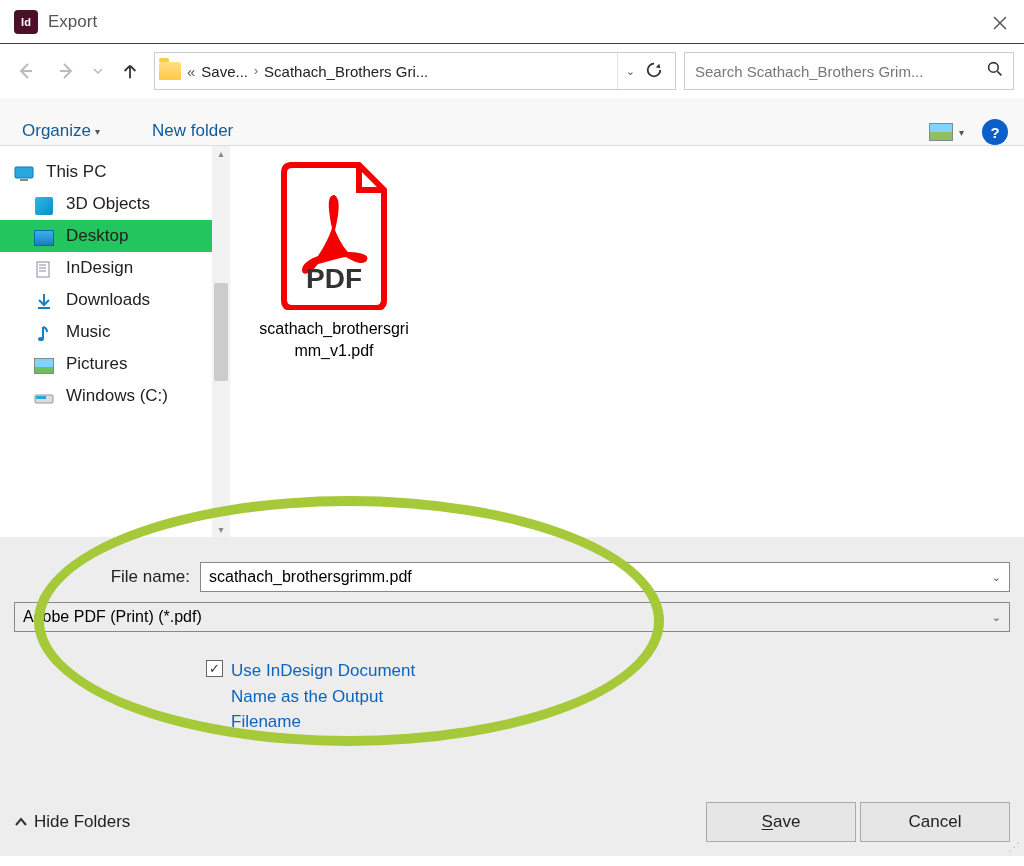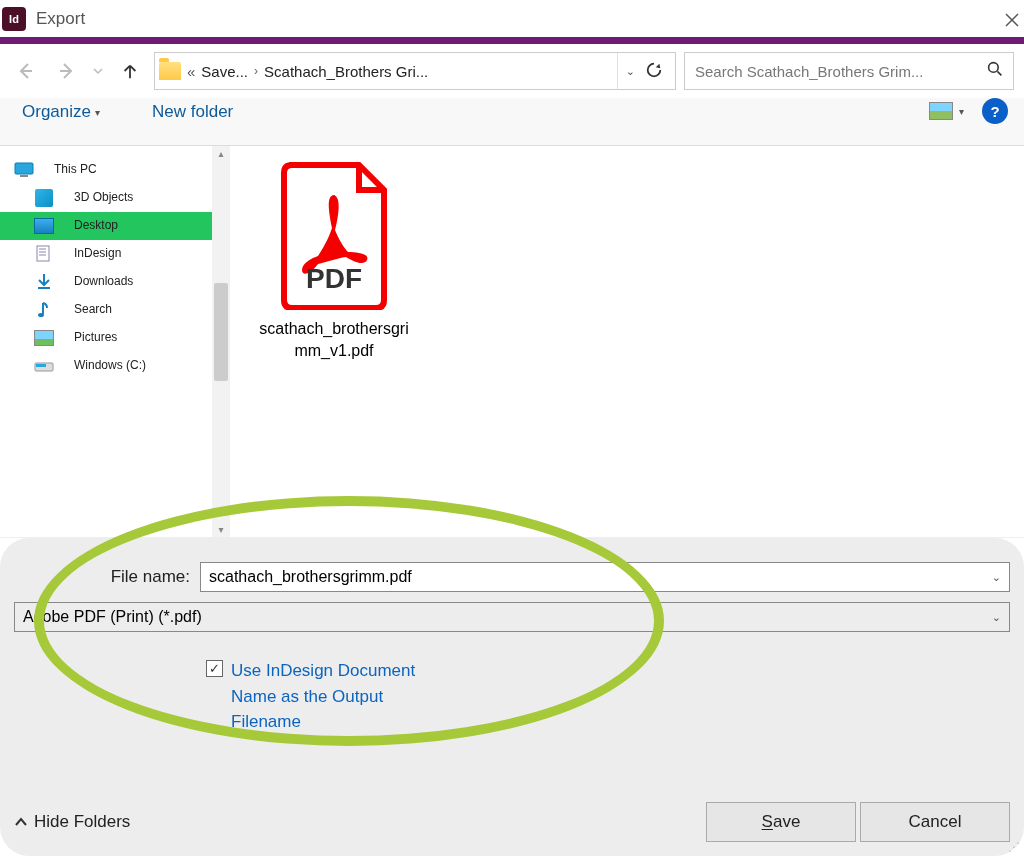--- a/index.html
+++ b/index.html
@@ -11,22 +11,22 @@
   height: 866px;
   overflow: hidden;
   position: relative;
 }
 
 
 .titlebar {
   display: flex;
   align-items: center;
   height: 44px;
-  padding: 0 2px;
-  border-bottom: 7px solid #701a75;
+  padding: 0 14px;
+  border-bottom: 1px solid #701a75;
 }
 .titlebar .app-icon {
   width: 24px; height: 24px;
   background: #4b1027;
   border-radius: 4px;
   display: flex; align-items: center; justify-content: center;
   color: #fff; font-size: 11px; font-weight: bold;
   margin-right: 10px;
 }
 .titlebar .title { color: #555; font-size: 17px; }
@@ -103,21 +103,21 @@
   flex: 1;
   font-size: 15px;
   color: #333;
 }
 .searchbox input::placeholder { color: #777; }
 .search-icon { font-size: 16px; color: #333; }
 
 
 .toolbar {
   display: flex;
-  align-items: flex-start;
+  align-items: flex-end;
   height: 48px;
   padding: 0 16px;
   border-bottom: 1px solid #ddd;
   background: #f8f8f8;
 }
 .toolbar .tb-btn {
   color: #0d5a9a;
   font-size: 17px;
   padding: 4px 6px;
   display: flex;
@@ -177,24 +177,24 @@
   left: 0; right: 0;
   text-align: center;
   color: #888;
   font-size: 10px;
 }
 .scrollbar-v .arrow.top { top: 2px; }
 .scrollbar-v .arrow.bot { bottom: 2px; }
 
 .tree-item {
   display: flex;
-  align-items: flex-start;
-  gap: 20px;
+  align-items: flex-end;
+  gap: 12px;
   padding: 6px 8px 6px 34px;
-  font-size: 12px;
+  font-size: 17px;
   color: #222;
   cursor: default;
 }
 .tree-item.root { padding-left: 14px; }
 .tree-item.selected { background: #22c55e; }
 .tree-icon {
   width: 20px; height: 16px;
   display: inline-flex;
   align-items: center; justify-content: center;
   font-size: 16px;
@@ -231,21 +231,20 @@
   word-wrap: break-word;
   line-height: 1.35;
 }
 
 
 .bottom {
   background: #ededed;
   padding: 24px 14px 14px 14px;
   position: relative;
   height: 318px;
-  border-radius: 29px;
 }
 .ellipse-highlight {
   position: absolute;
   left: 34px;
   top: -42px;
   width: 630px;
   height: 250px;
   border: 10px solid #a5c938;
   border-radius: 50%;
   pointer-events: none;
@@ -483,21 +482,21 @@
       <span>Downloads</span>
     </div>
     <div class="tree-item">
       <span class="tree-icon icon-music">
         <svg width="14" height="18" viewBox="0 0 14 18">
             <path d="M6 2 L6 13" stroke="#1a7fc0" stroke-width="2"></path>
             <ellipse cx="4" cy="14" rx="3" ry="2" fill="#1a7fc0"></ellipse>
             <path d="M6 2 Q10 3 10 7" fill="none" stroke="#1a7fc0" stroke-width="2"></path>
           </svg>
       </span>
-      <span>Search</span>
+      <span>Music</span>
     </div>
     <div class="tree-item">
       <span class="tree-icon">
           <span class="icon-pictures"></span>
         </span>
       <span>Pictures</span>
     </div>
     <div class="tree-item">
       <span class="tree-icon icon-drive">
         <svg width="20" height="14" viewBox="0 0 20 14">

